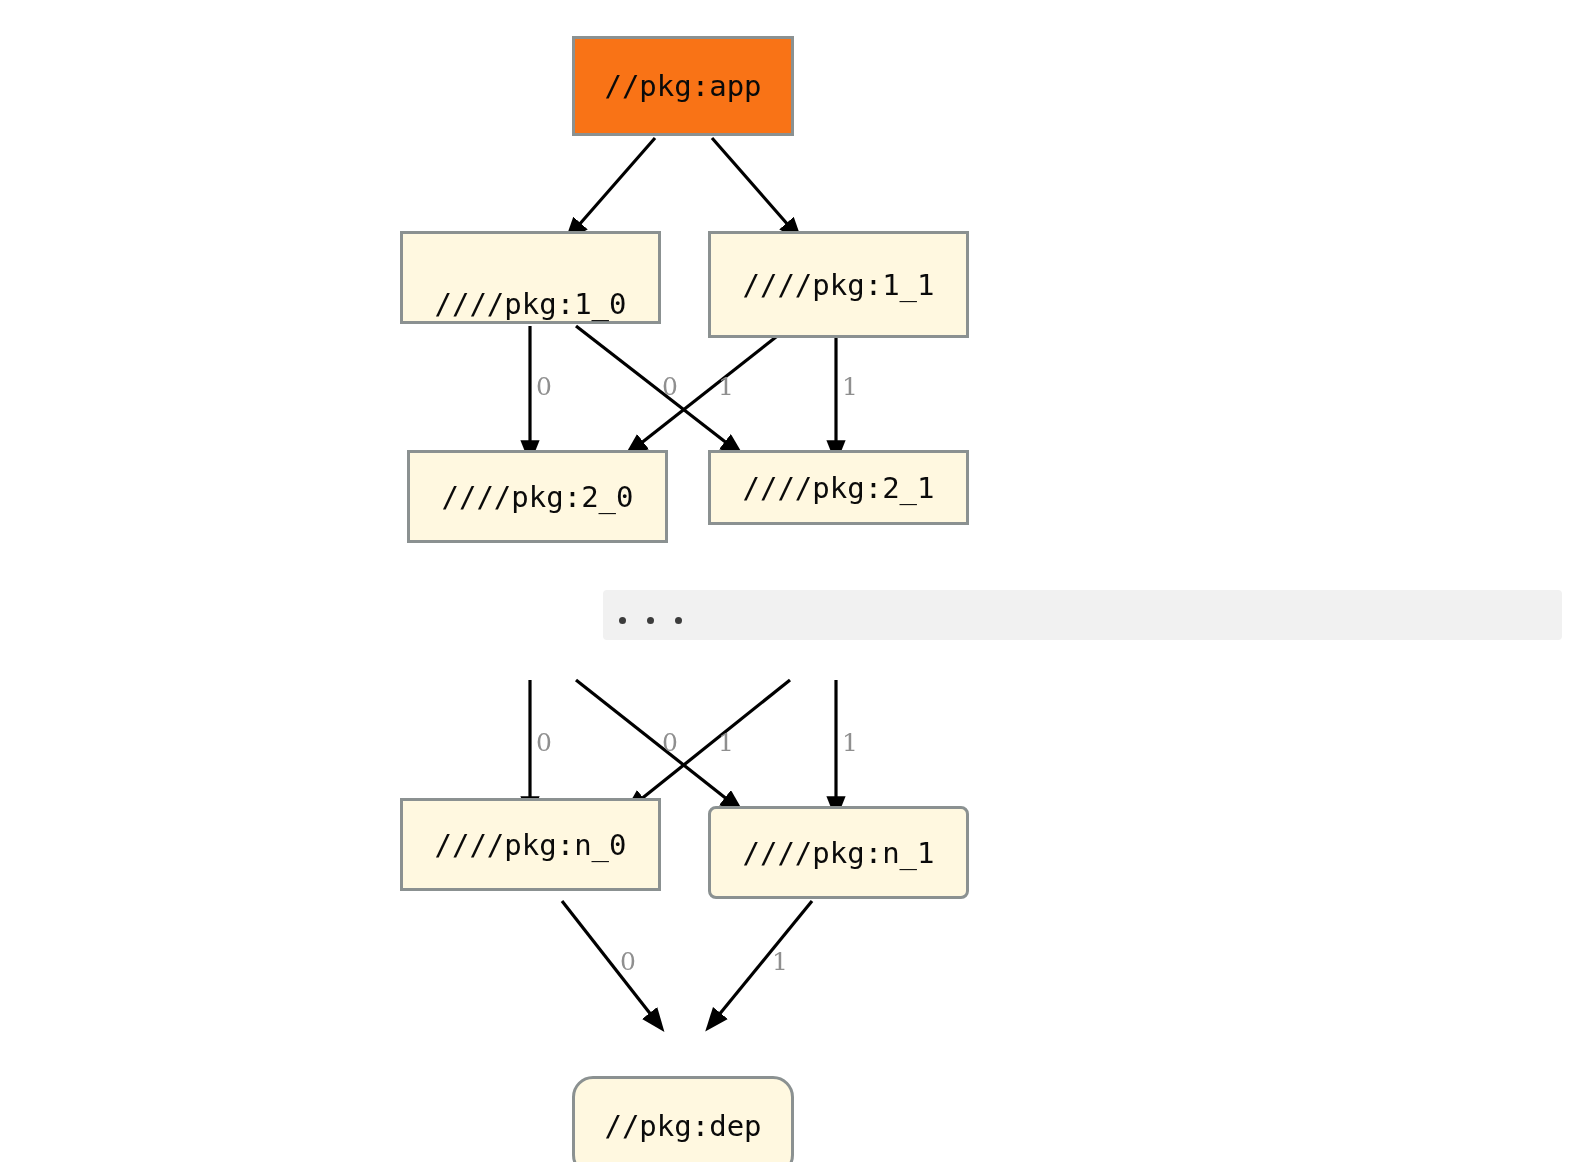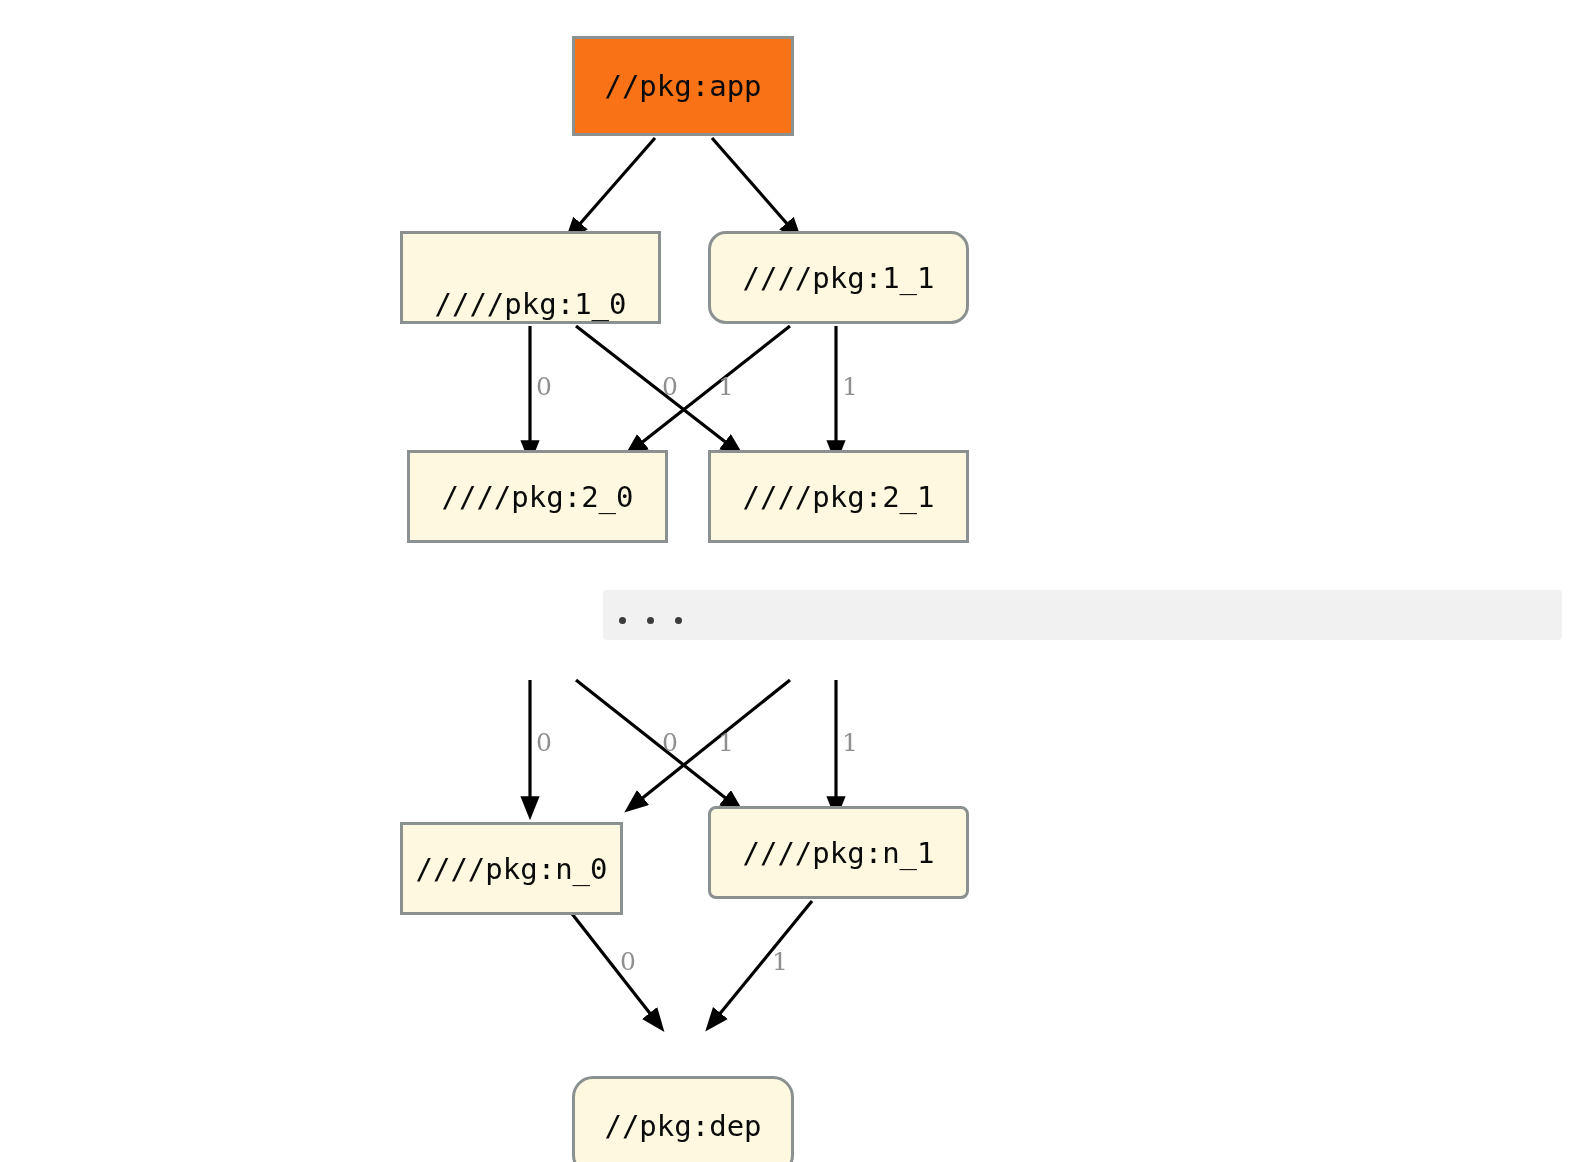--- a/index.html
+++ b/index.html
@@ -100,30 +100,30 @@
       </g>
   </svg>
 
   <div id="nodes-layer">
       <div class="node-box" style="left: 572px; top: 36px; width: 222px; height: 100px; background: #f97316; border-color: rgb(139, 145, 145);">
         <span class="node-label">//pkg:app</span>
       </div>
       <div class="node-box" style="left: 400px; top: 231px; width: 261px; height: 93px; background: rgb(255, 248, 224); border-color: rgb(139, 145, 145); align-items: flex-end;">
         <span class="node-label">////pkg:1_0</span>
       </div>
-      <div class="node-box" style="left: 708px; top: 231px; width: 261px; height: 93px; background: rgb(255, 248, 224); border-color: rgb(139, 145, 145); border-radius: 18px;">
+      <div class="node-box" style="left: 708px; top: 231px; width: 261px; height: 107px; background: rgb(255, 248, 224); border-color: rgb(139, 145, 145);">
         <span class="node-label">////pkg:1_1</span>
       </div>
       <div class="node-box" style="left: 400px; top: 450px; width: 261px; height: 93px; background: rgb(255, 248, 224); border-color: rgb(139, 145, 145); margin-left: 7px;">
         <span class="node-label">////pkg:2_0</span>
       </div>
-      <div class="node-box" style="left: 708px; top: 450px; width: 261px; height: 93px; background: rgb(255, 248, 224); border-color: rgb(139, 145, 145);">
+      <div class="node-box" style="left: 708px; top: 450px; width: 261px; height: 75px; background: rgb(255, 248, 224); border-color: rgb(139, 145, 145);">
         <span class="node-label">////pkg:2_1</span>
       </div>
-      <div class="node-box" style="left: 400px; top: 822px; width: 223px; height: 93px; background: rgb(255, 248, 224); border-color: rgb(139, 145, 145);">
+      <div class="node-box" style="left: 400px; top: 798px; width: 261px; height: 93px; background: rgb(255, 248, 224); border-color: rgb(139, 145, 145);">
         <span class="node-label">////pkg:n_0</span>
       </div>
       <div class="node-box" style="left: 708px; top: 806px; width: 261px; height: 93px; background: rgb(255, 248, 224); border-color: rgb(139, 145, 145); border-radius: 8px;">
         <span class="node-label">////pkg:n_1</span>
       </div>
       <div class="node-box" style="left: 572px; top: 1076px; width: 222px; height: 100px; background: rgb(255, 248, 224); border-color: rgb(139, 145, 145); border-radius: 21px;">
         <span class="node-label">//pkg:dep</span>
       </div>
     </div>
 

